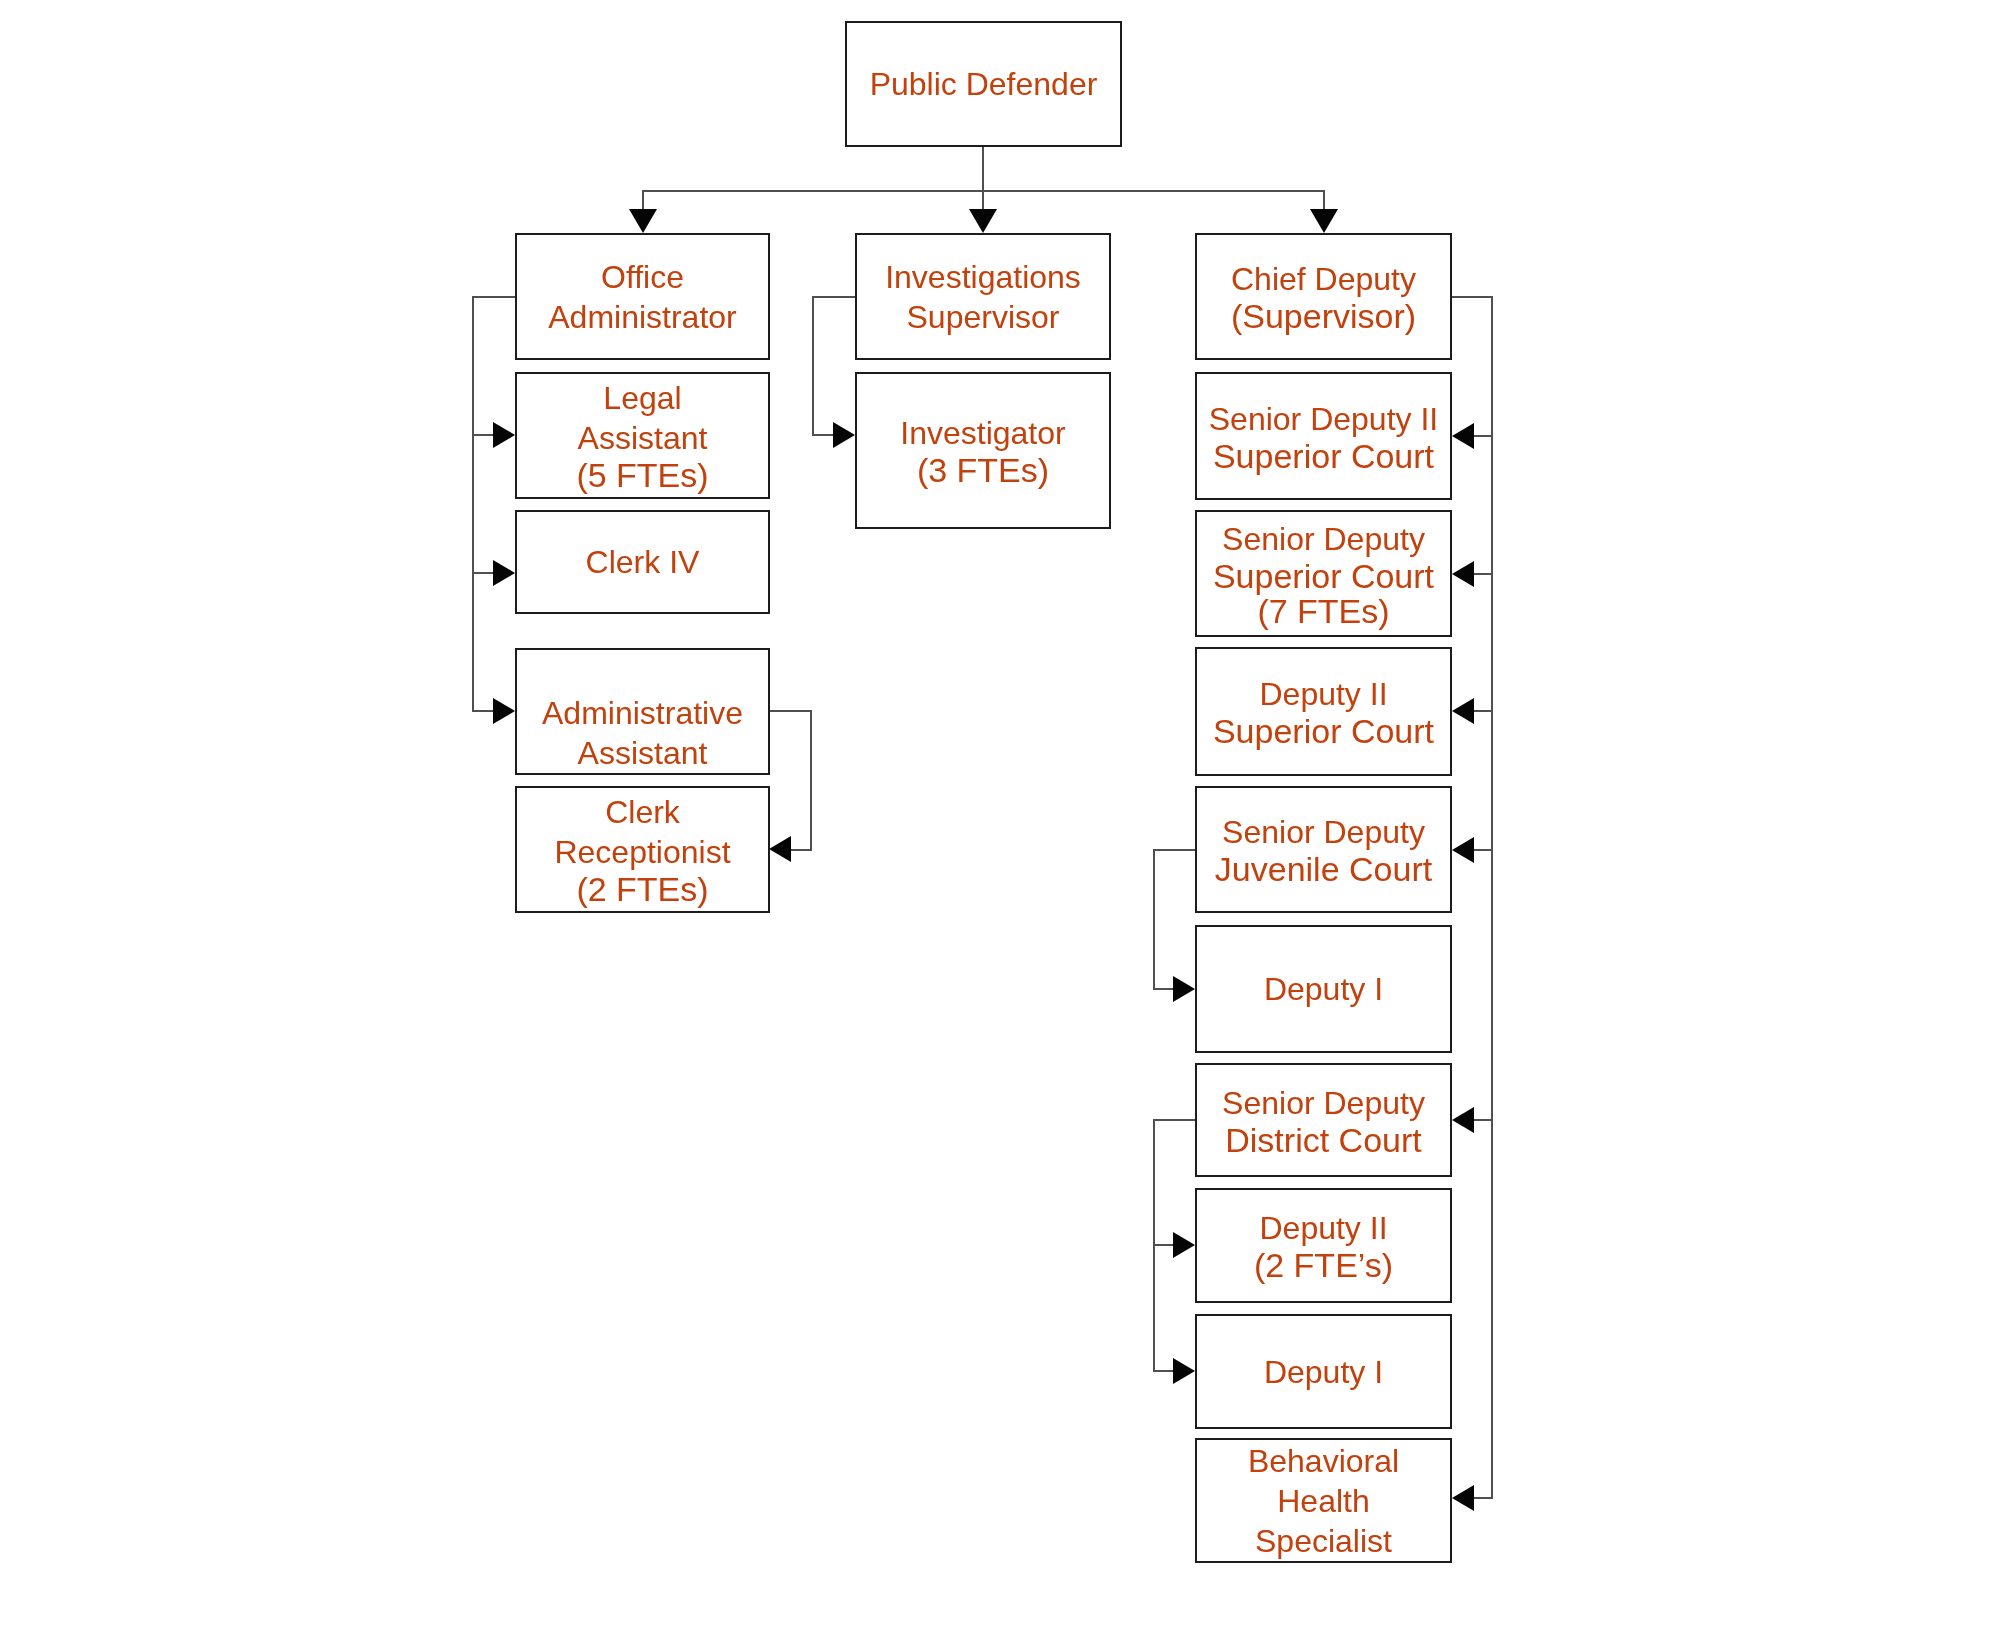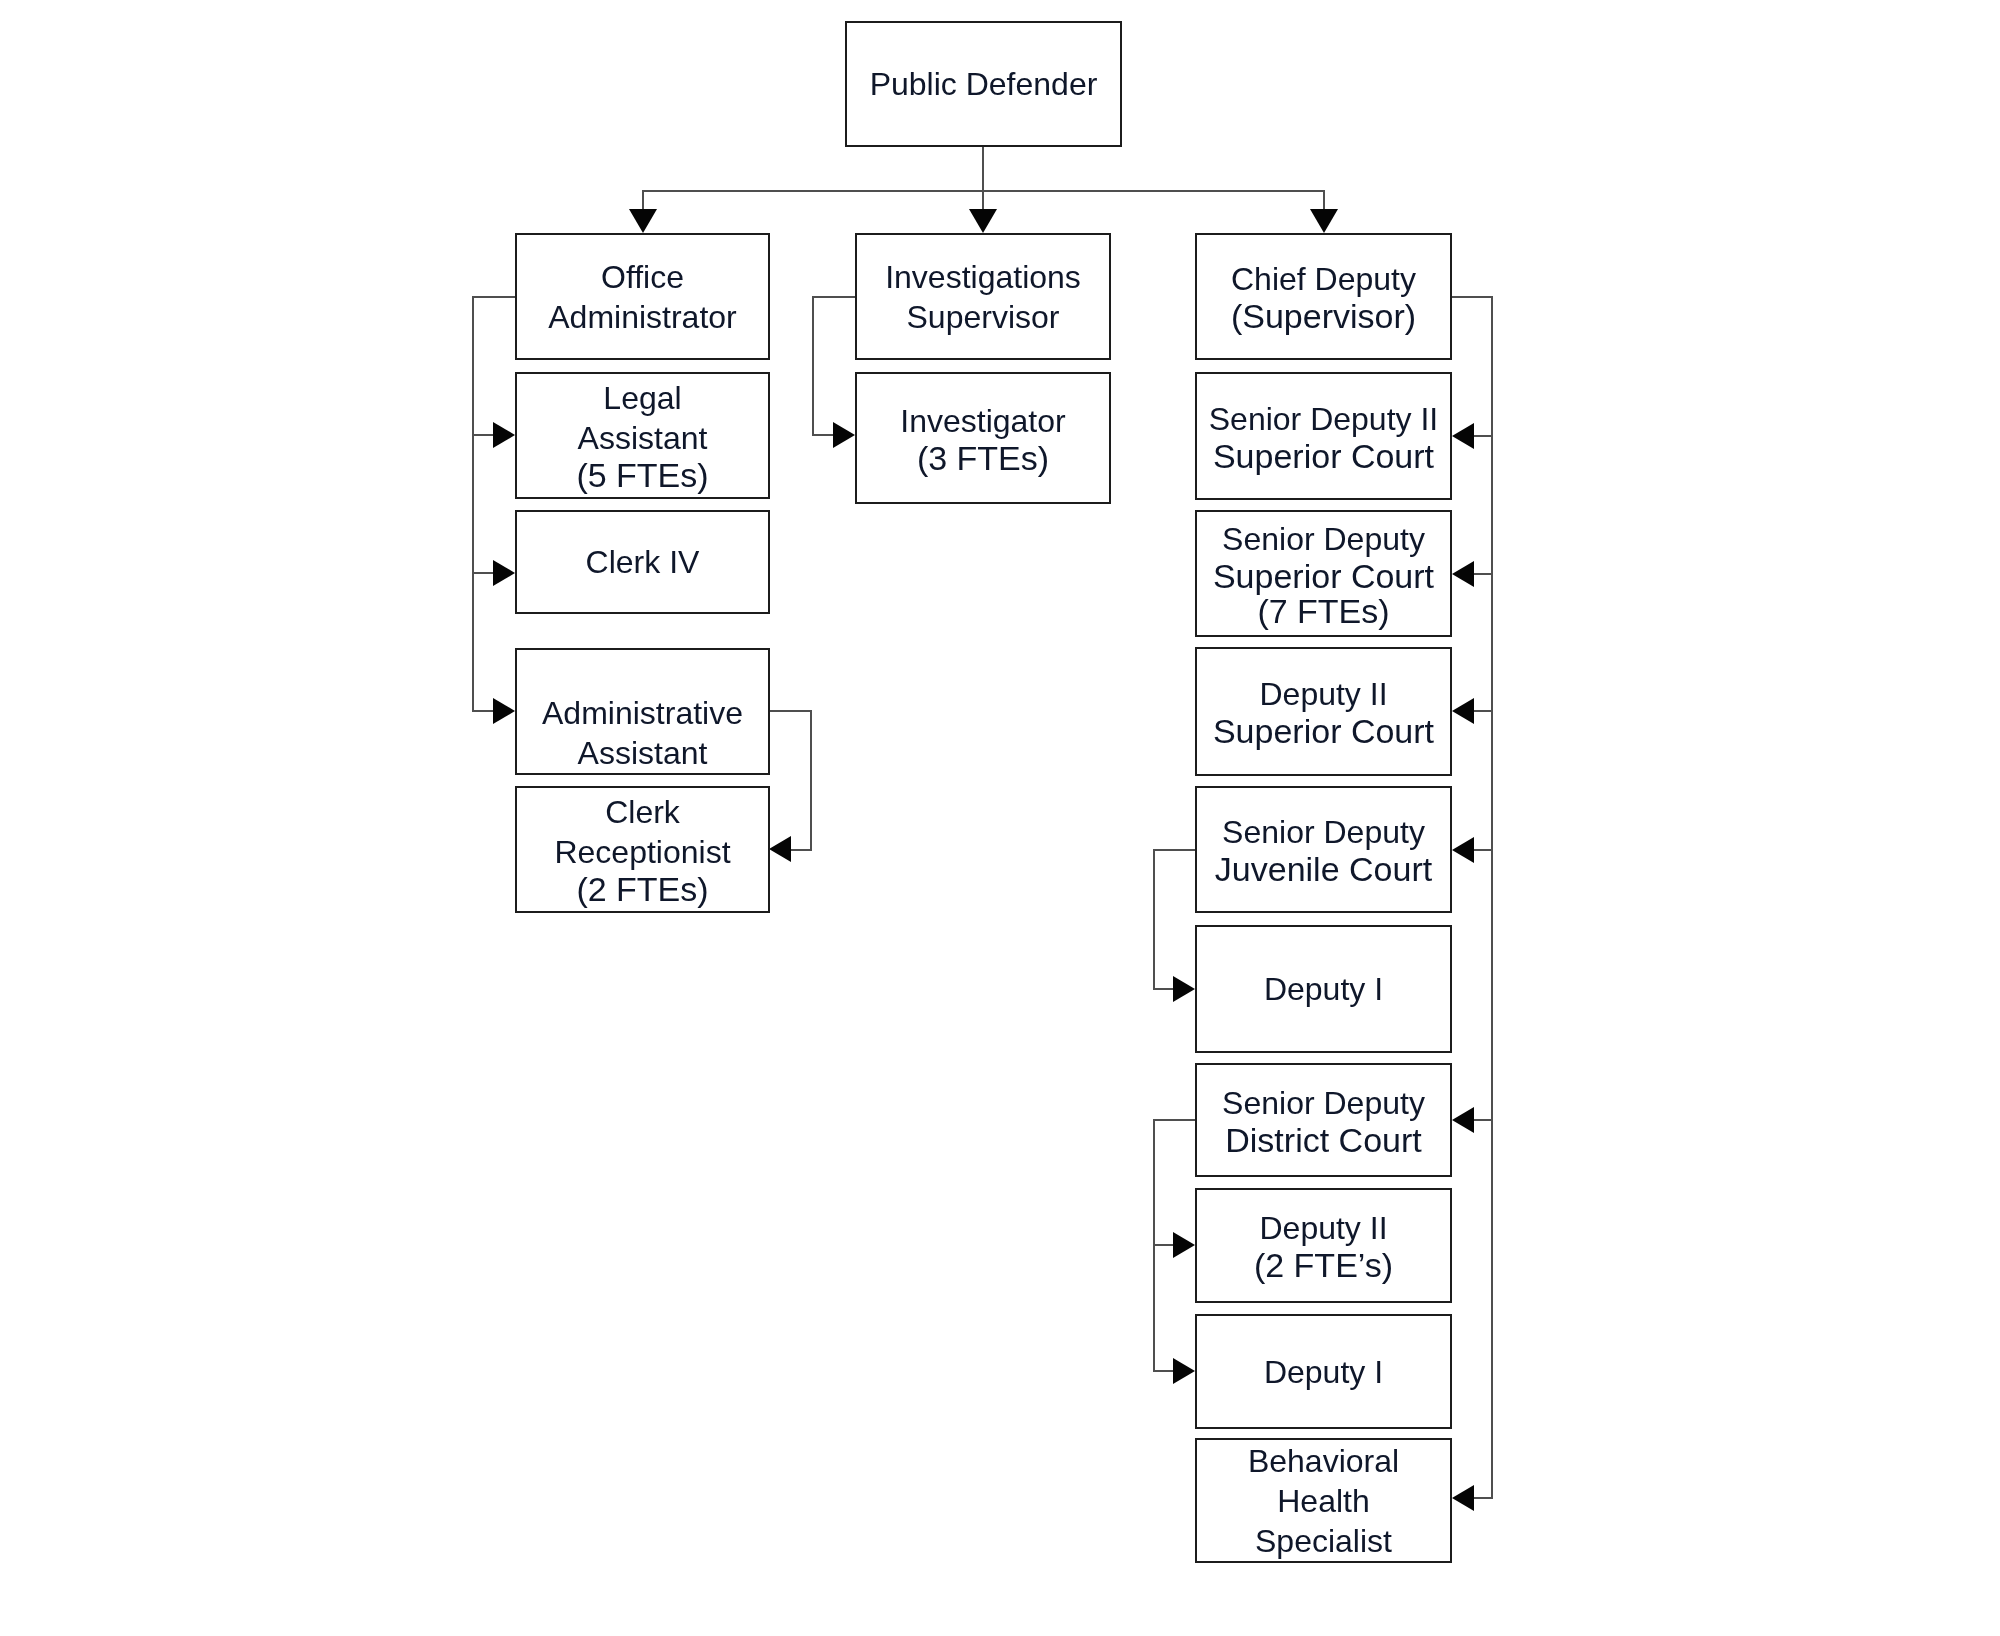--- a/index.html
+++ b/index.html
@@ -1,18 +1,18 @@
 <!DOCTYPE html>
 <html><head>
 <meta charset="utf-8">
 <style>
   html,body{margin:0;padding:0;background:#ffffff;}
   .canvas{
     position:relative;width:2000px;height:1636px;background:#ffffff;
-    font-family:"Liberation Sans","DejaVu Sans",sans-serif;color:#0f172a;overflow:hidden;
+    font-family:"Liberation Sans","DejaVu Sans",sans-serif;color:#c2410c;overflow:hidden;
   }
   .box{
     position:absolute;box-sizing:border-box;background:#ffffff;
     border:2px solid #1c1c1c;
     display:flex;flex-direction:column;align-items:center;justify-content:center;
     text-align:center;
   }
   .t{white-space:nowrap;}
   .lg{font-size:32px;line-height:40px;}
   .sm{font-size:34px;line-height:35px;}
@@ -112,21 +112,21 @@
     <div class="t lg">Clerk</div>
     <div class="t lg">Receptionist</div>
     <div class="t sm">(2 FTEs)</div>
   </div>
 
   <div class="box" style="left:855px;top:233px;width:256px;height:127px;">
     <div class="t lg">Investigations</div>
     <div class="t lg">Supervisor</div>
   </div>
 
-  <div class="box" style="left:855px;top:372px;width:256px;height:132px;">
+  <div class="box" style="left:855px;top:372px;width:256px;height:157px;">
     <div class="t lg">Investigator</div>
     <div class="t sm">(3 FTEs)</div>
   </div>
 
   <div class="box" style="left:1195px;top:233px;width:257px;height:127px;">
     <div class="t lg">Chief Deputy</div>
     <div class="t sm">(Supervisor)</div>
   </div>
 
   <div class="box" style="left:1195px;top:372px;width:257px;height:128px;">

